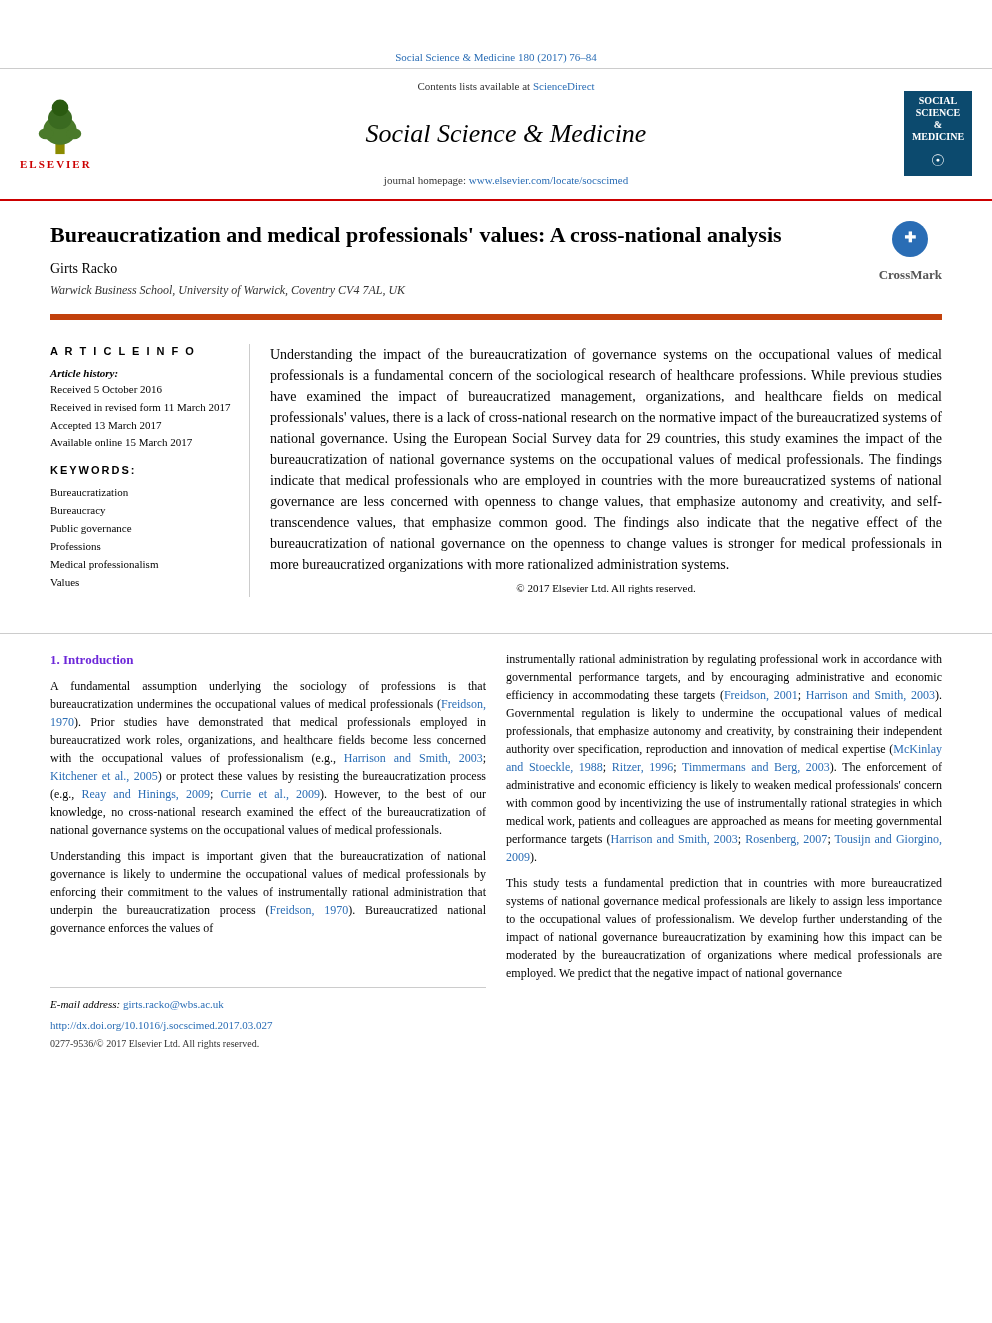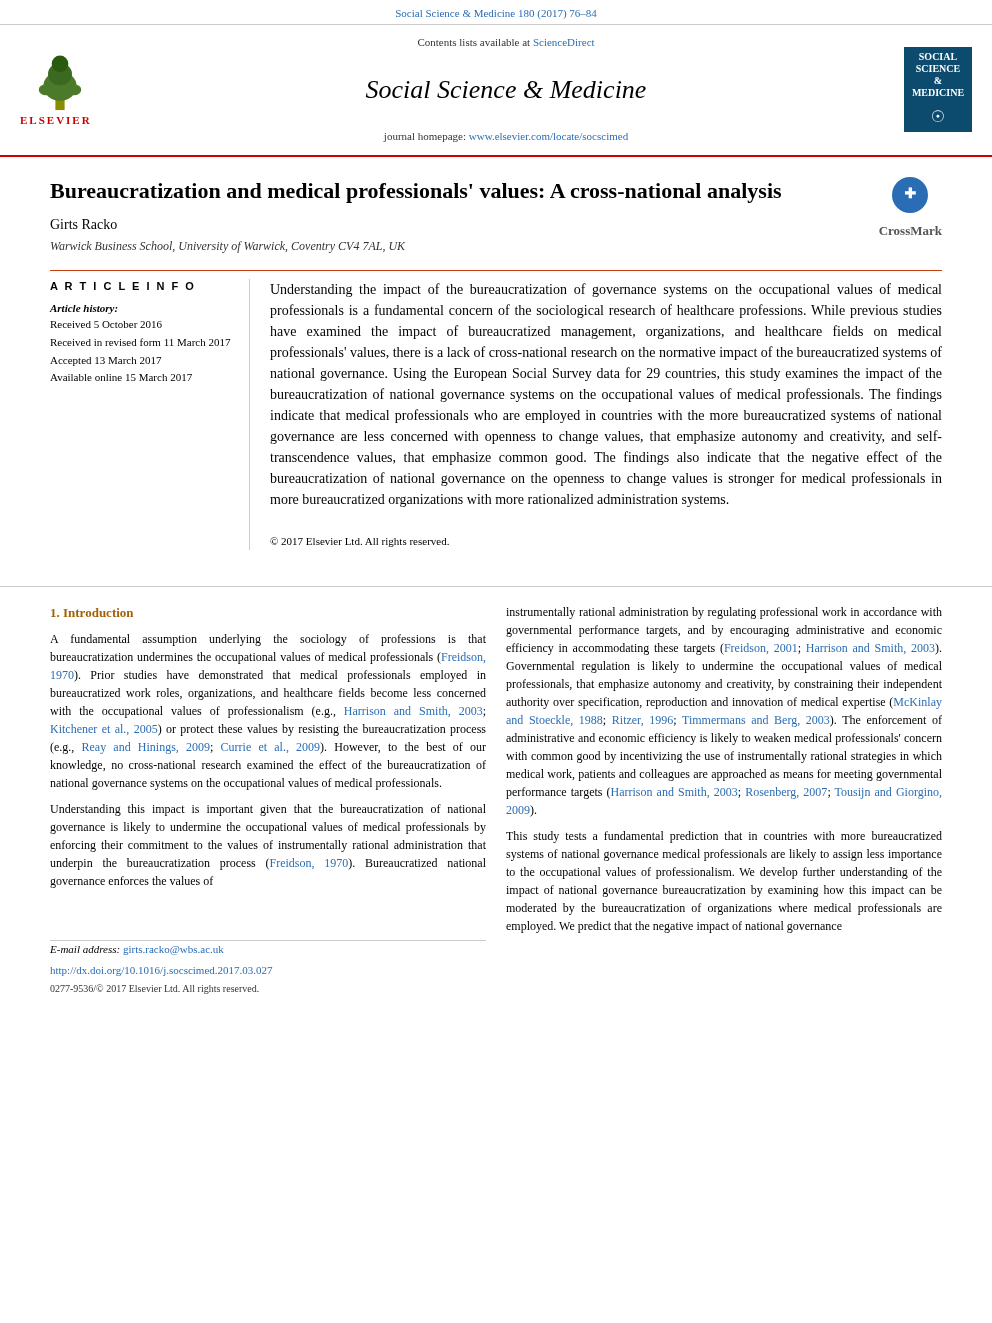--- a/index.html
+++ b/index.html
@@ -11,20 +11,21 @@
       min-height: 1323px;
       font-size: 13px;
       line-height: 1.45;
     }
     .top-bar {
       text-align: center;
       font-size: 11px;
       color: #2a6db5;
       padding: 6px 0 2px;
       border-bottom: 1px solid #ccc;
+      margin-top: 44px;
     }
     .header-section {
       display: flex;
       align-items: center;
       padding: 10px 20px;
       border-bottom: 2px solid #c00;
     }
     .header-logo {
       width: 100px;
       flex-shrink: 0;
@@ -142,22 +143,22 @@
     .author-affiliation {
       font-size: 12px;
       font-style: italic;
       color: #333;
       margin-bottom: 14px;
     }
     .article-info-abstract {
       display: flex;
       gap: 20px;
       margin-top: 10px;
-      border-top: 1px solid #c2410c;
-      padding-top: 8px;
+      border-top: 6px solid #c2410c;
+      padding-top: 24px;
     }
     .article-info {
       width: 200px;
       flex-shrink: 0;
       border-right: 1px solid #ccc;
       padding-right: 16px;
     }
     .info-section-title {
       font-size: 11px;
       letter-spacing: 2px;
@@ -202,22 +203,22 @@
       font-family: Arial, sans-serif;
     }
     .abstract-text {
       font-size: 14px;
       line-height: 1.5;
       text-align: justify;
       color: #000;
     }
     .copyright-line {
       font-size: 11px;
-      text-align: left;
-      margin-top: 24px;
+      text-align: center;
+      margin-top: 6px;
       color: #000;
     }
     .divider {
       border: none;
       border-top: 1px solid #ccc;
       margin: 16px 0;
     }
     .two-col-body {
       display: flex;
       gap: 20px;
@@ -231,21 +232,21 @@
     }
     .col-right {
       flex: 1;
       font-size: 12px;
       line-height: 1.5;
       text-align: justify;
     }
     .section-heading {
       font-size: 13px;
       font-weight: bold;
-      color: #a16207;
+      color: #6d28d9;
       margin-bottom: 8px;
     }
     .body-text {
       margin-bottom: 8px;
       color: #000;
     }
     .ref-link {
       color: #2a6db5;
       text-decoration: none;
     }
@@ -321,20 +322,29 @@
 
     <div class="article-info">
       <div class="info-section-title">A R T I C L E   I N F O</div>
       <div class="article-history">
         <div class="history-label">Article history:</div>
         <div class="history-item">Received 5 October 2016</div>
         <div class="history-item">Received in revised form 11 March 2017</div>
         <div class="history-item">Accepted 13 March 2017</div>
         <div class="history-item">Available online 15 March 2017</div>
       </div>
+      <div class="keywords-section">
+        <div class="info-section-title">Keywords:</div>
+        <div class="keyword-item">Bureaucratization</div>
+        <div class="keyword-item">Bureaucracy</div>
+        <div class="keyword-item">Public governance</div>
+        <div class="keyword-item">Professions</div>
+        <div class="keyword-item">Medical professionalism</div>
+        <div class="keyword-item">Values</div>
+      </div>
     </div>
 
     <div class="abstract-section">
       <div class="abstract-text">Understanding the impact of the bureaucratization of governance systems on the occupational values of medical professionals is a fundamental concern of the sociological research of healthcare professions. While previous studies have examined the impact of bureaucratized management, organizations, and healthcare fields on medical professionals' values, there is a lack of cross-national research on the normative impact of the bureaucratized systems of national governance. Using the European Social Survey data for 29 countries, this study examines the impact of the bureaucratization of national governance systems on the occupational values of medical professionals. The findings indicate that medical professionals who are employed in countries with the more bureaucratized systems of national governance are less concerned with openness to change values, that emphasize autonomy and creativity, and self-transcendence values, that emphasize common good. The findings also indicate that the negative effect of the bureaucratization of national governance on the openness to change values is stronger for medical professionals in more bureaucratized organizations with more rationalized administration systems.</div>
       <div class="copyright-line">© 2017 Elsevier Ltd. All rights reserved.</div>
     </div>
   </div>
 </div>
 
 <hr class="divider">
@@ -345,21 +355,21 @@
     <div class="section-heading">
       <span>1.</span>
       <span>Introduction</span>
     </div>
     <p class="body-text">
       A fundamental assumption underlying the sociology of professions is that bureaucratization undermines the occupational values of medical professionals (<a class="ref-link" href="#">Freidson, 1970</a>). Prior studies have demonstrated that medical professionals employed in bureaucratized work roles, organizations, and healthcare fields become less concerned with the occupational values of professionalism (e.g., <a class="ref-link" href="#">Harrison and Smith, 2003</a>; <a class="ref-link" href="#">Kitchener et al., 2005</a>) or protect these values by resisting the bureaucratization process (e.g., <a class="ref-link" href="#">Reay and Hinings, 2009</a>; <a class="ref-link" href="#">Currie et al., 2009</a>). However, to the best of our knowledge, no cross-national research examined the effect of the bureaucratization of national governance systems on the occupational values of medical professionals.
     </p>
     <p class="body-text">
       Understanding this impact is important given that the bureaucratization of national governance is likely to undermine the occupational values of medical professionals by enforcing their commitment to the values of instrumentally rational administration that underpin the bureaucratization process (<a class="ref-link" href="#">Freidson, 1970</a>). Bureaucratized national governance enforces the values of
     </p>
-    <div style="margin-top: 50px; border-top: 1px solid #ccc; ">
+    <div style="margin-top: 50px; border-top: 1px solid #ccc; padding-top: 8px;">
       <div class="email-line">
         <span style="font-style: italic;">E-mail address:</span>
         <a class="ref-link" href="#">girts.racko@wbs.ac.uk</a>
       </div>
     </div>
     <div class="doi-line">http://dx.doi.org/10.1016/j.socscimed.2017.03.027</div>
     <div class="issn-line">0277-9536/© 2017 Elsevier Ltd. All rights reserved.</div>
   </div>
 
   <div class="col-right">

